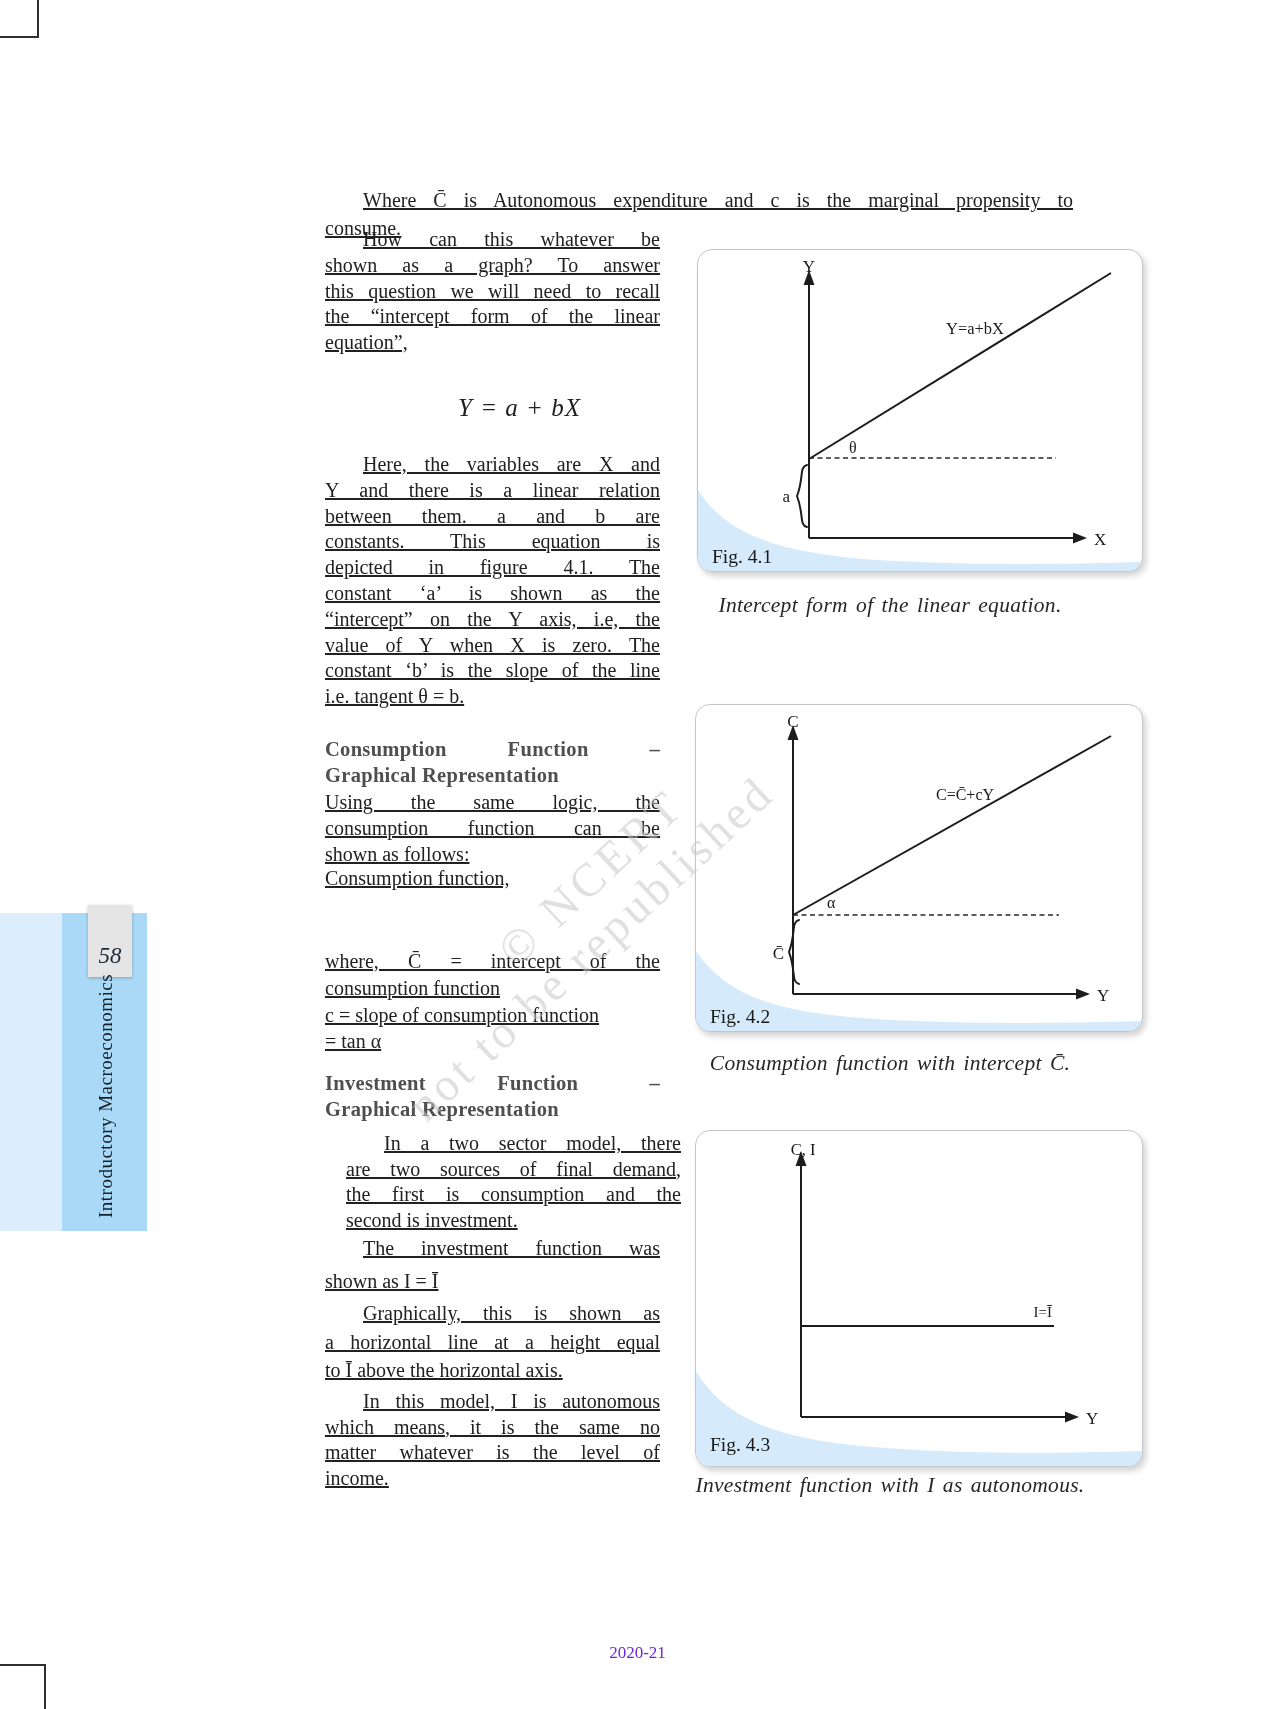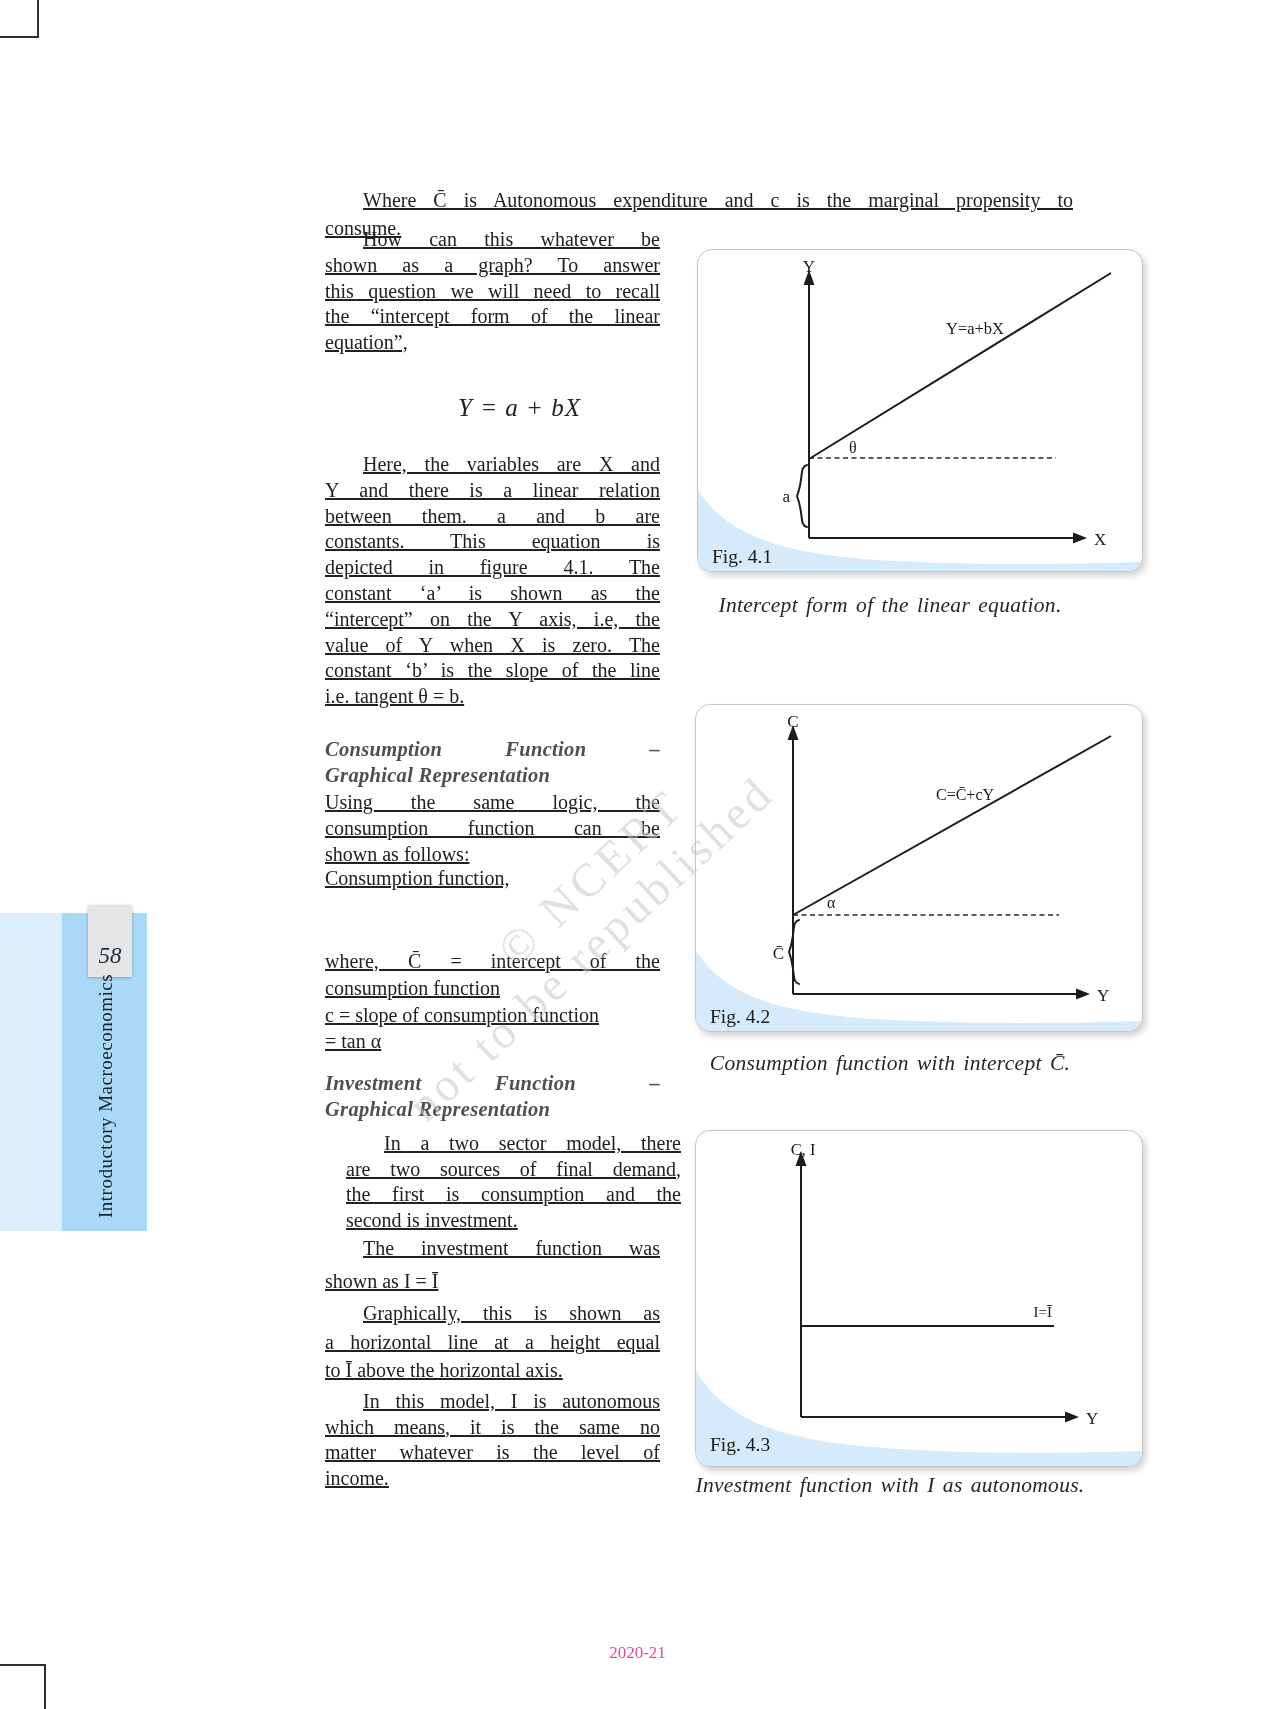--- a/index.html
+++ b/index.html
@@ -23,21 +23,21 @@
   #p3a     { left:325px; top:790px;  width:335px; }
   #p3b     { left:325px; top:866px;  width:335px; }
   #p4a     { left:325px; top:948px;  width:335px; line-height:26.5px; }
   #p4b     { left:325px; top:1003px; width:335px; }
   #h2      { left:325px; top:1070px; width:335px; }
   #p5      { left:325px; top:1131px; width:335px; line-height:25.5px;margin-left:21px; }
   #p6      { left:325px; top:1232px; width:335px; line-height:33px; }
   #p7      { left:325px; top:1299px; width:335px; line-height:28.5px; }
   #p8      { left:325px; top:1389px; width:335px; line-height:25.5px; }
 
-  .head { font-weight:bold; font-style:italic; color:#4f4f4f; font-size:20.5px; line-height:26px; letter-spacing:.3px; }
+  .head { font-weight:bold; color:#4f4f4f; font-size:20.5px; line-height:26px; letter-spacing:.3px; }
 
   
   .figbox { position:absolute; background:#ffffff; border:1.5px solid #c6c6c6; border-radius:15px;
             box-shadow:3px 4px 6px rgba(0,0,0,.18); overflow:hidden; z-index:2; }
   #fig1 { left:697px; top:249px;  width:444px; height:321px; }
   #fig2 { left:695px; top:704px;  width:446px; height:326px; }
   #fig3 { left:695px; top:1130px; width:446px; height:335px; }
   .fig text { font-family:"Liberation Serif","DejaVu Serif",serif; fill:#1a1a1a; }
   .ax    { stroke:#1c1c1c; stroke-width:2; fill:none; }
   .sl    { stroke:#1c1c1c; stroke-width:2; fill:none; }
@@ -69,21 +69,21 @@
   #wm2 { left:415px; top:1085px; letter-spacing:4px; }
 
   
   .mark { position:absolute; background:#2f2f2f; z-index:3; }
   #mark-tl-v { left:37px; top:0; width:2px; height:36px; }
   #mark-tl-h { left:0; top:36px; width:39px; height:2px; }
   #mark-bl-h { left:0; top:1664px; width:46px; height:2px; }
   #mark-bl-v { left:44px; top:1664px; width:2px; height:45px; }
 
   .footer { position:absolute; left:0; top:1643px; width:1275px; text-align:center;
-            font-size:17px; color:#ec4899; }
+            font-size:17px; color:#6d28d9; }
 </style>
 </head>
 <body>
 
 <div class="page">
 
   <div class="mark" id="mark-tl-v"></div>
   <div class="mark" id="mark-tl-h"></div>
   <div class="mark" id="mark-bl-h"></div>
   <div class="mark" id="mark-bl-v"></div>

